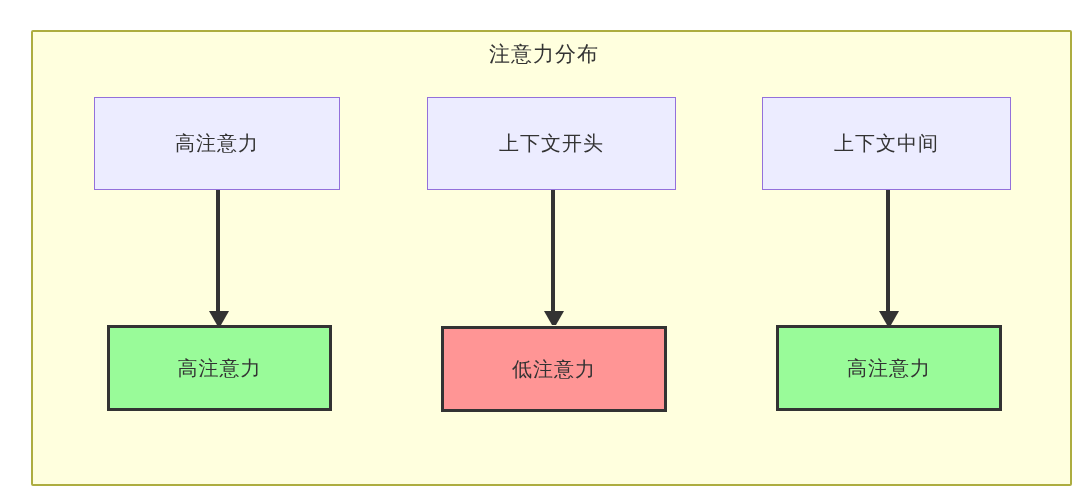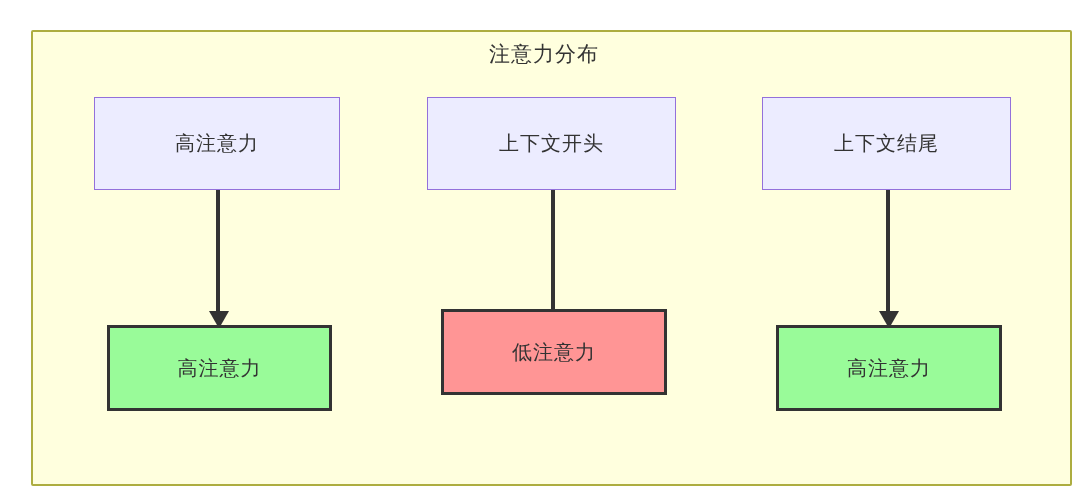--- a/index.html
+++ b/index.html
@@ -45,21 +45,21 @@
     <div class="shaft"></div>
     <div class="head"></div>
   </div>
   <div class="node target high" style="left:103px;top:321px;width:225px;">高注意力</div>
 
   <div class="node source" style="left:423px;top:93px;width:249px;">上下文开头</div>
   <div class="arrow" style="left:540px;top:186px;height:135px;">
     <div class="shaft"></div>
     <div class="head"></div>
   </div>
-  <div class="node target low" style="left:437px;top:305px;width:226px;">低注意力</div>
+  <div class="node target low" style="left:437px;top:322px;width:226px;">低注意力</div>
 
-  <div class="node source" style="left:758px;top:93px;width:249px;">上下文结尾</div>
+  <div class="node source" style="left:758px;top:93px;width:249px;">上下文中间</div>
   <div class="arrow" style="left:875px;top:186px;height:135px;">
     <div class="shaft"></div>
     <div class="head"></div>
   </div>
   <div class="node target high" style="left:772px;top:321px;width:226px;">高注意力</div>
 </div>
 
 </body></html>

